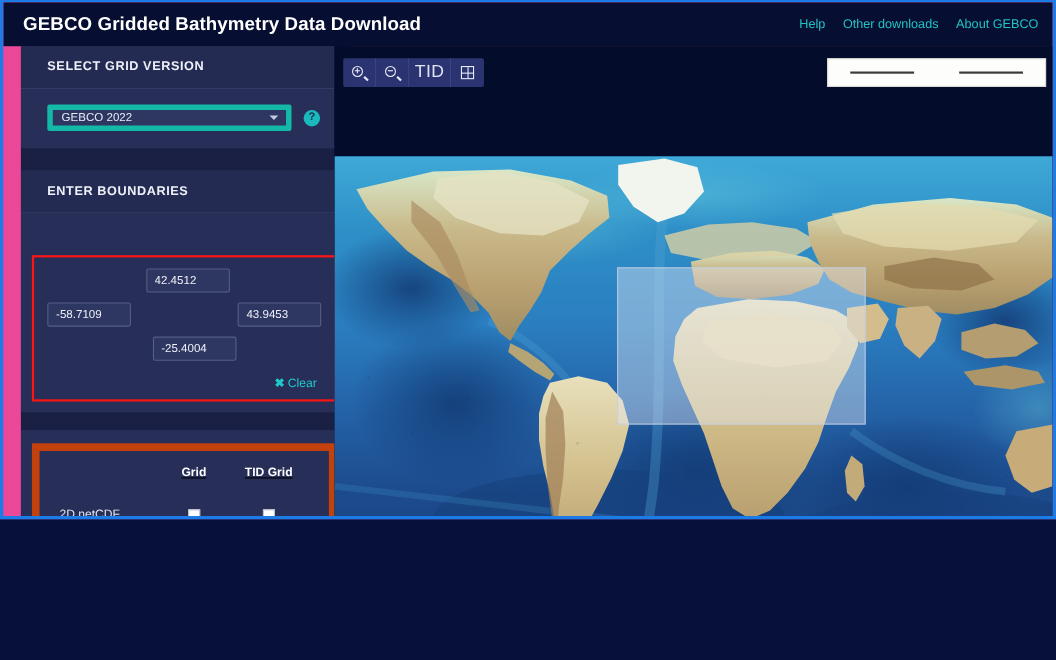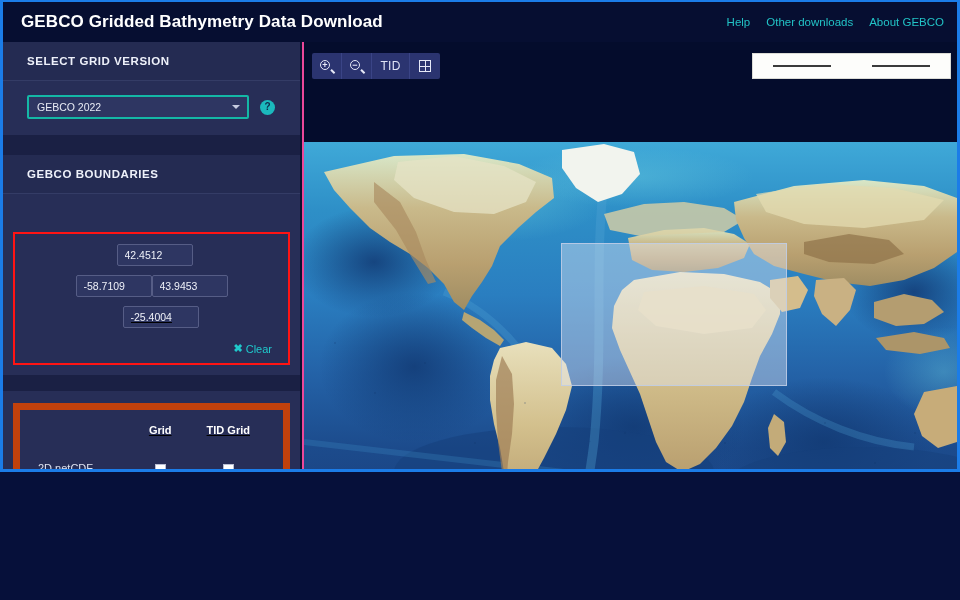--- a/index.html
+++ b/index.html
@@ -41,21 +41,21 @@
   }
   .header-nav a {
     color: #22c3c6;
     font-size: 11.5px;
     text-decoration: none;
     white-space: nowrap;
   }
 
   
   .sidebar {
-    position: absolute; left: 0; top: 40px;
+    position: absolute; left: 16px; top: 40px;
     width: 299px; height: 554px;
     background: #1d2448;
     border-right: 2px solid #0b1330;
     overflow: hidden;
   }
   .panel { background: #242b52; }
   .panel-head {
     height: 39px;
     display: flex; align-items: center;
     padding-left: 24px;
@@ -70,21 +70,21 @@
   }
   .panel-body { background: #272e57; padding: 14px 24px 16px 24px; }
   .panel-gap { height: 20px; background: #1a2044; }
 
   
   .gv-row { display: flex; align-items: center; gap: 11px; }
   .select-box {
     position: relative;
     width: 222px; height: 24px;
     background: #2e3662;
-    border: 2px solid #14b8a6;
+    border: 5px solid #14b8a6;
     border-radius: 2px;
     display: flex; align-items: center;
     padding-left: 8px;
   }
   .select-box .val {
     color: #e8ebf5;
     font-size: 10.5px;
   }
   .caret {
     position: absolute; right: 7px; top: 50%;
@@ -107,22 +107,22 @@
   
   .bounds-wrap {
     position: relative;
     border: 2px solid #ff1414;
     padding: 10px 12px 8px 12px;
     background: #272e57;
     margin-top: 28px;
   }
   .bnd-row { display: flex; }
   .bnd-row.center { justify-content: center; }
-  .bnd-row.sides { justify-content: center; margin-top: 9px; }
-  .bnd-row.south { justify-content: center; margin-top: 9px; padding-left: 18px; text-decoration: underline; }
+  .bnd-row.sides { justify-content: space-between; margin-top: 9px; }
+  .bnd-row.south { justify-content: center; margin-top: 9px; padding-left: 18px; }
   .bnd-input {
     width: 76px; height: 22px;
     background: #2e3662;
     border: 1px solid #565d86;
     border-radius: 2px;
     color: #eef0f8;
     font-size: 10.5px;
     font-family: "Liberation Sans", sans-serif;
     padding-left: 7px;
     outline: none;
@@ -198,21 +198,21 @@
   }
   .tb-btn {
     width: 30px;
     display: flex; align-items: center; justify-content: center;
     cursor: pointer;
     color: #dfe3f5;
     font-size: 10px;
     border-right: 1px solid #3a4486;
   }
   .tb-btn:last-child { border-right: none; }
-  .tb-btn.wide { width: 38px; font-size: 12px; letter-spacing: .3px; }
+  .tb-btn.wide { width: 38px; font-size: 16px; letter-spacing: .3px; }
   .mag { position: relative; width: 13px; height: 13px; }
   .mag .lens {
     position: absolute; left: 0; top: 0;
     width: 10px; height: 10px;
     border: 1.6px solid #e6e9f7;
     border-radius: 50%;
   }
   .mag .handle {
     position: absolute; right: -1px; bottom: -1px;
     width: 5px; height: 1.8px;
@@ -300,21 +300,21 @@
           </div>
           <div class="help-icon">?</div>
         </div>
       </div>
     </div>
 
     <div class="panel-gap"></div>
 
     <div class="panel">
       <div class="panel-head">
-        <span class="panel-head-title">GEBCO BOUNDARIES</span>
+        <span class="panel-head-title">ENTER BOUNDARIES</span>
       </div>
       <div class="panel-body" style="padding:10px 10px 10px 10px;">
         <div class="bounds-wrap">
           <div class="bnd-row center">
             <input class="bnd-input north" type="text" value="42.4512" style="">
           </div>
           <div class="bnd-row sides">
             <input class="bnd-input west" type="text" value="-58.7109" style="">
             <input class="bnd-input east" type="text" value="43.9453" style="">
           </div>

